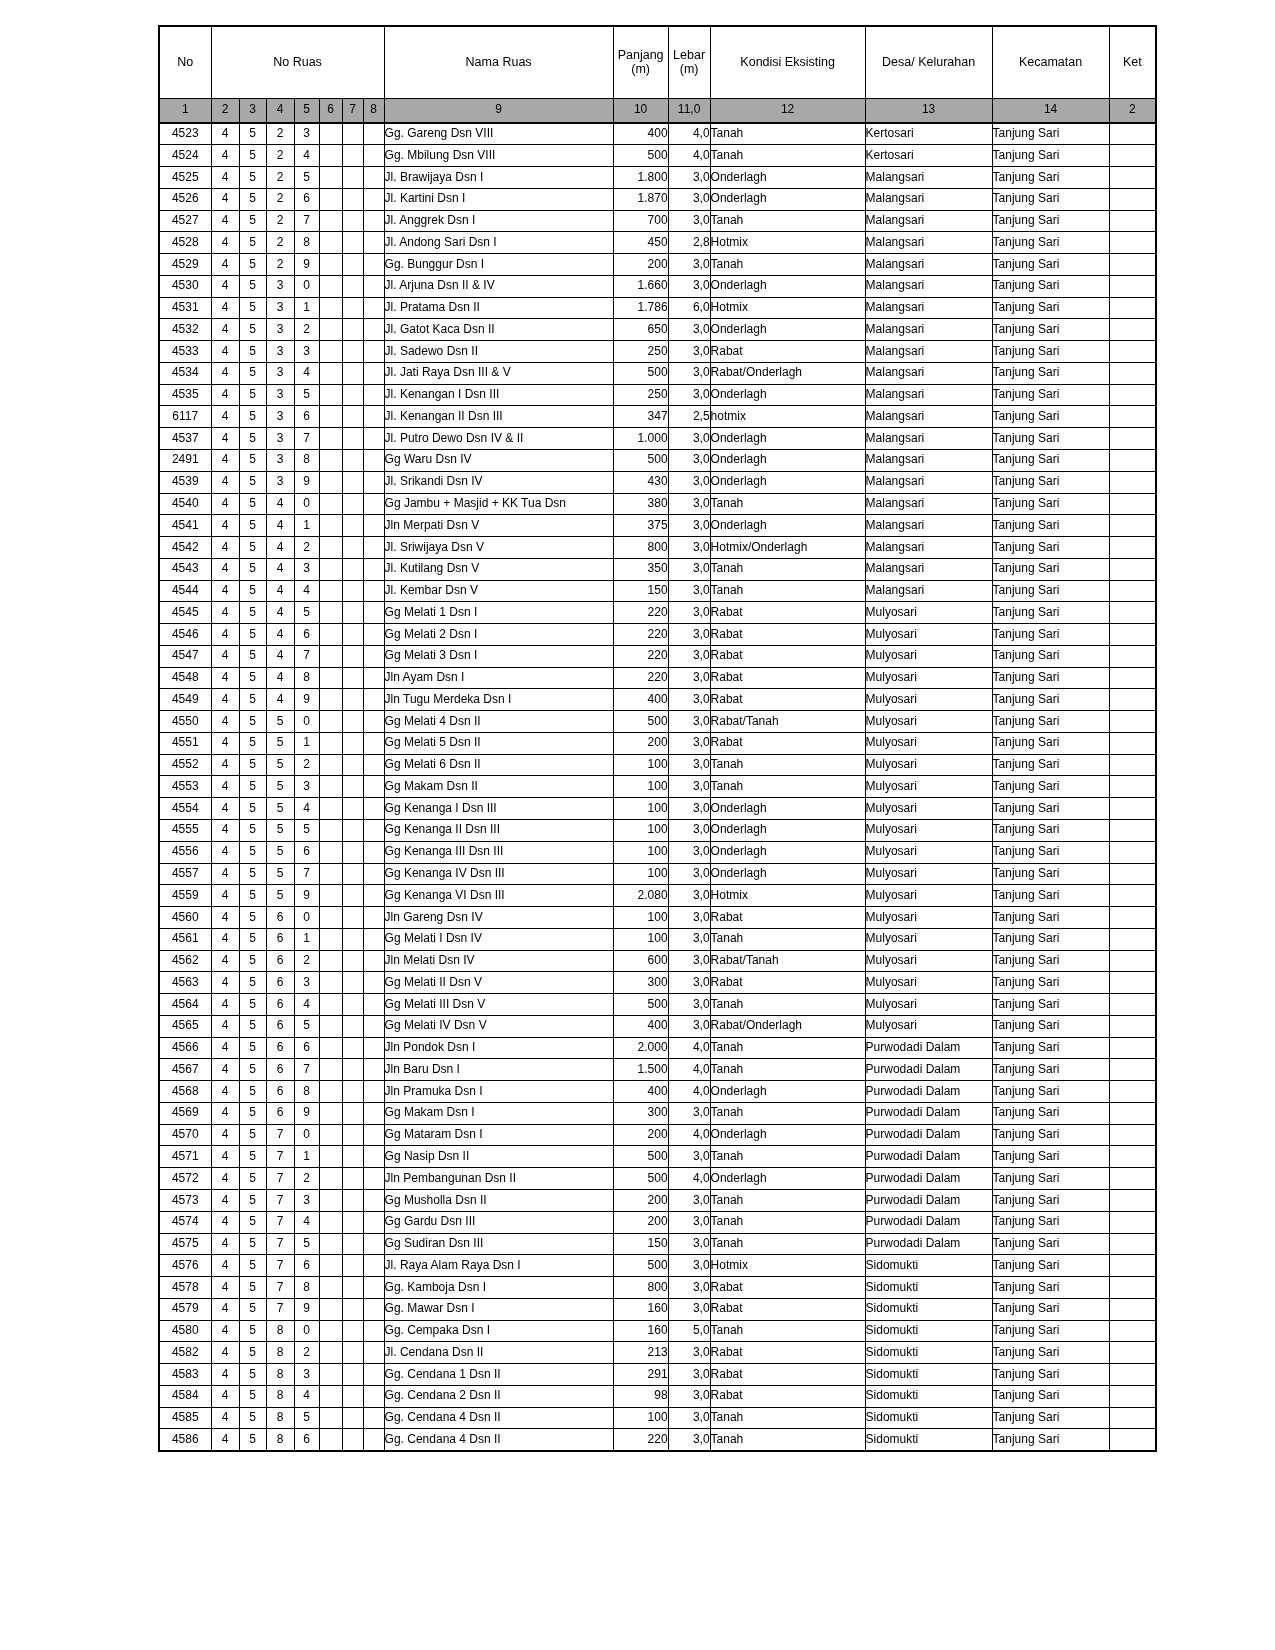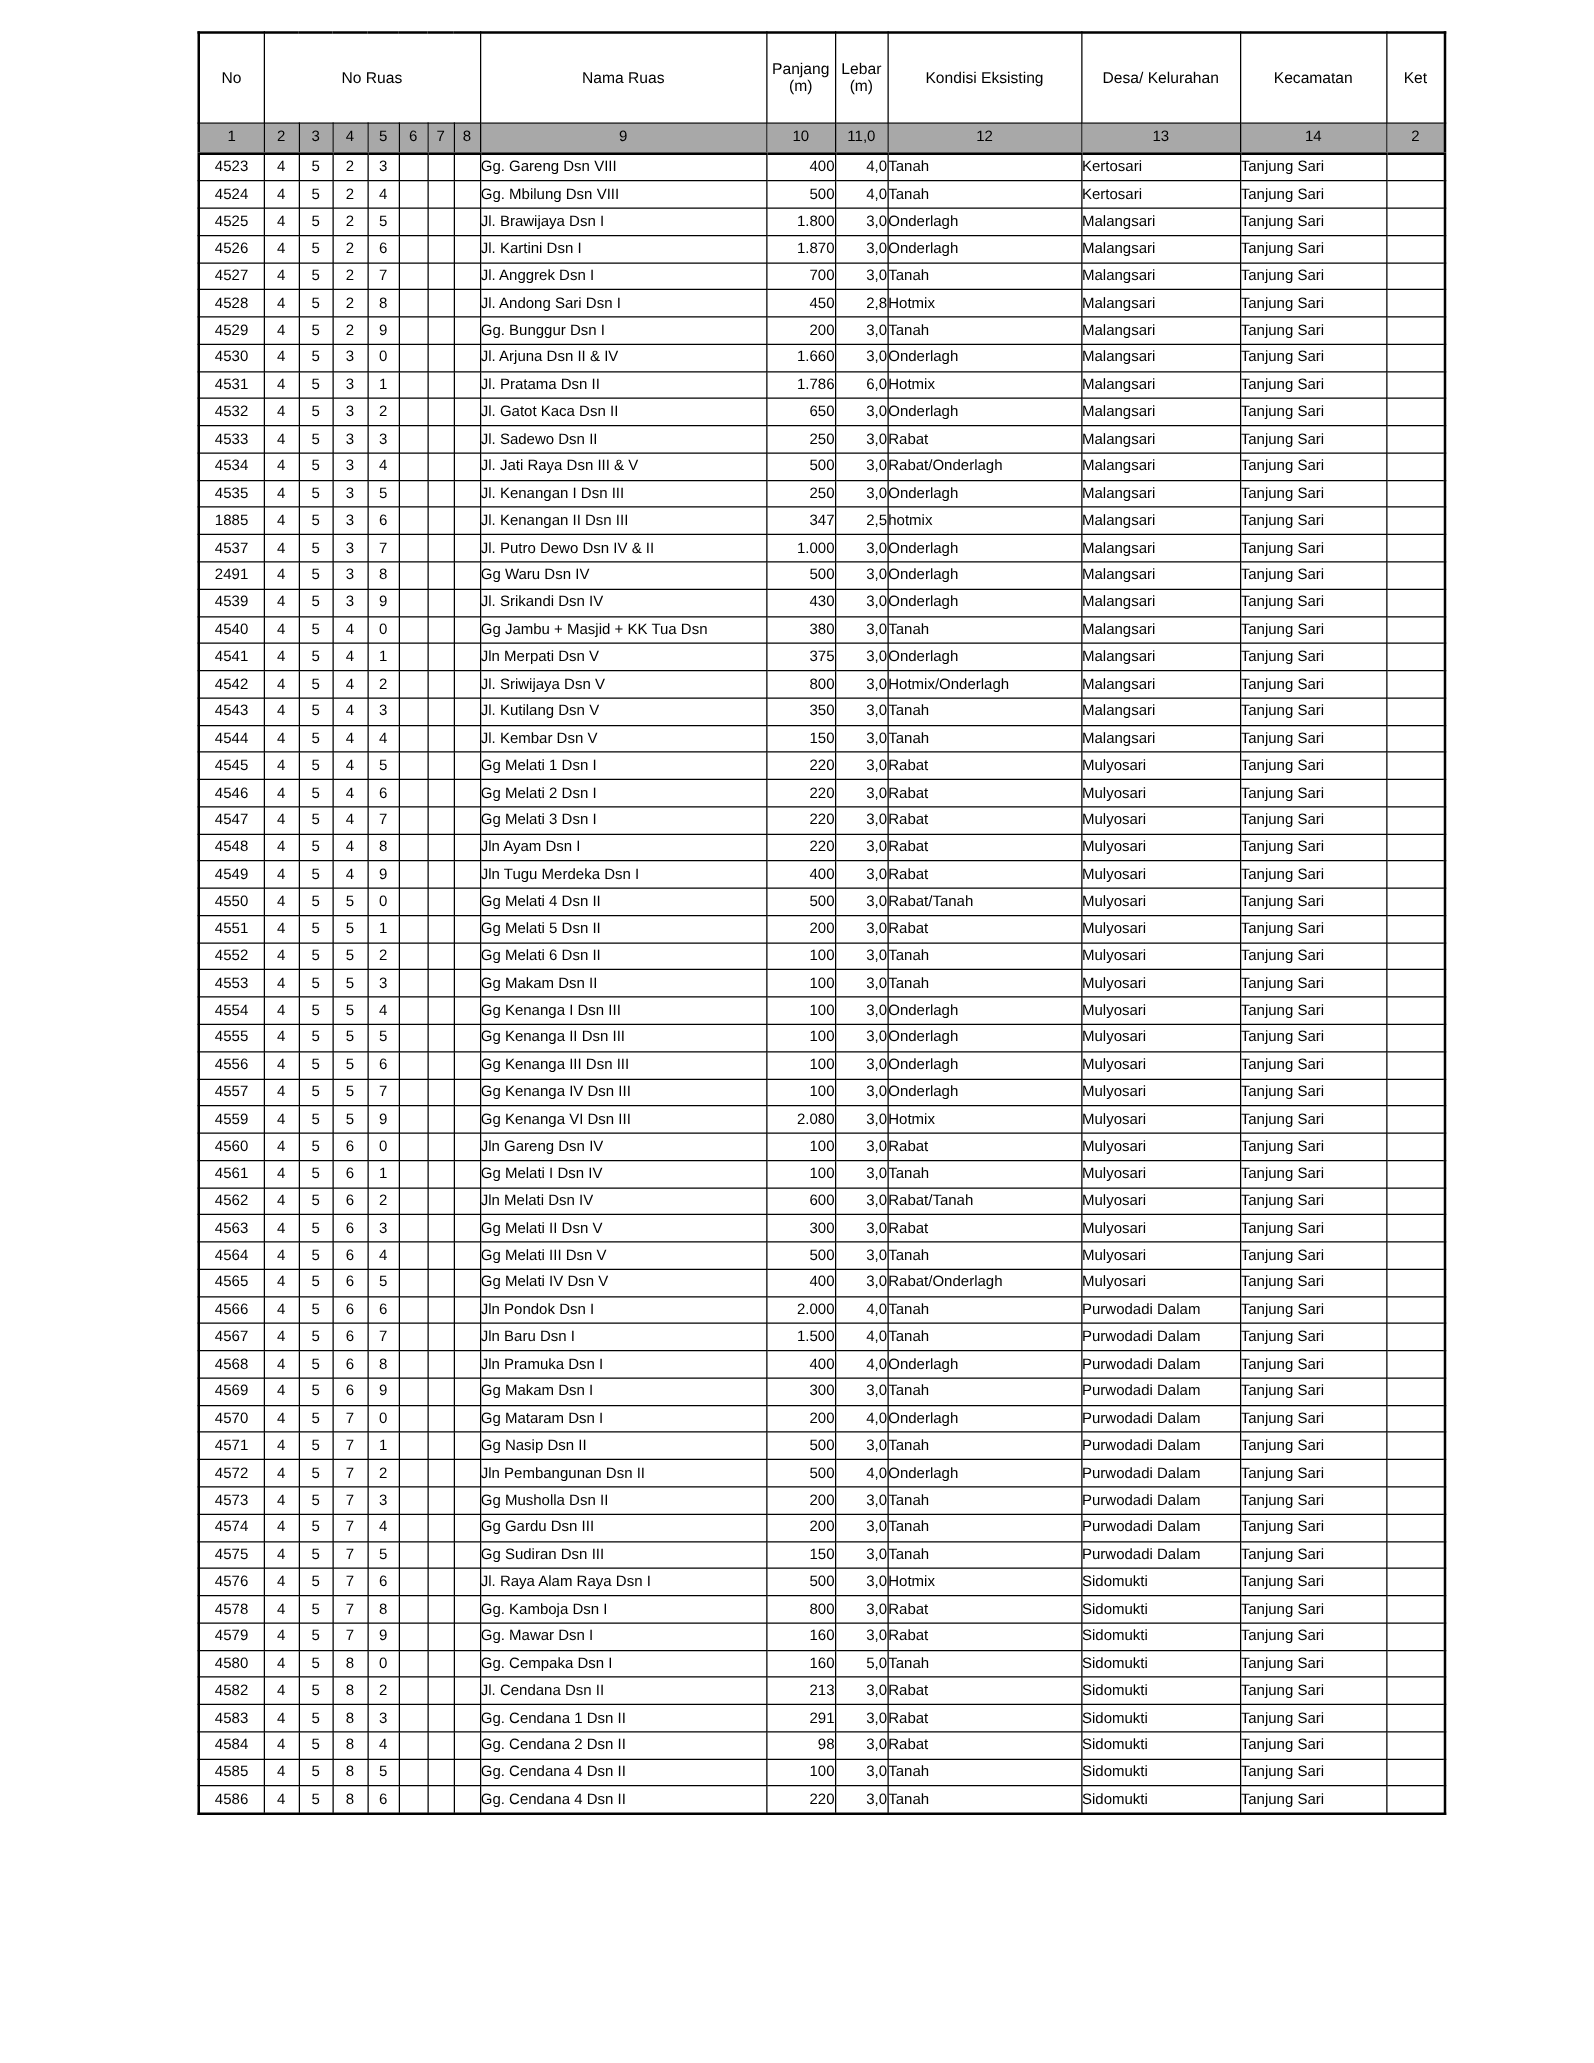--- a/index.html
+++ b/index.html
@@ -296,21 +296,21 @@
           <td class="c7"></td>
           <td class="c8">Jl. Kenangan I  Dsn III</td>
           <td class="c9">250</td>
           <td class="c10">3,0</td>
           <td class="c11">Onderlagh</td>
           <td class="c12">Malangsari</td>
           <td class="c13">Tanjung Sari</td>
           <td class="c14"></td>
         </tr>
         <tr>
-          <td class="c0">1885</td>
+          <td class="c0">6117</td>
           <td class="c1">4</td>
           <td class="c2">5</td>
           <td class="c3">3</td>
           <td class="c4">6</td>
           <td class="c5"></td>
           <td class="c6"></td>
           <td class="c7"></td>
           <td class="c8">Jl. Kenangan II  Dsn III</td>
           <td class="c9">347</td>
           <td class="c10">2,5</td>

